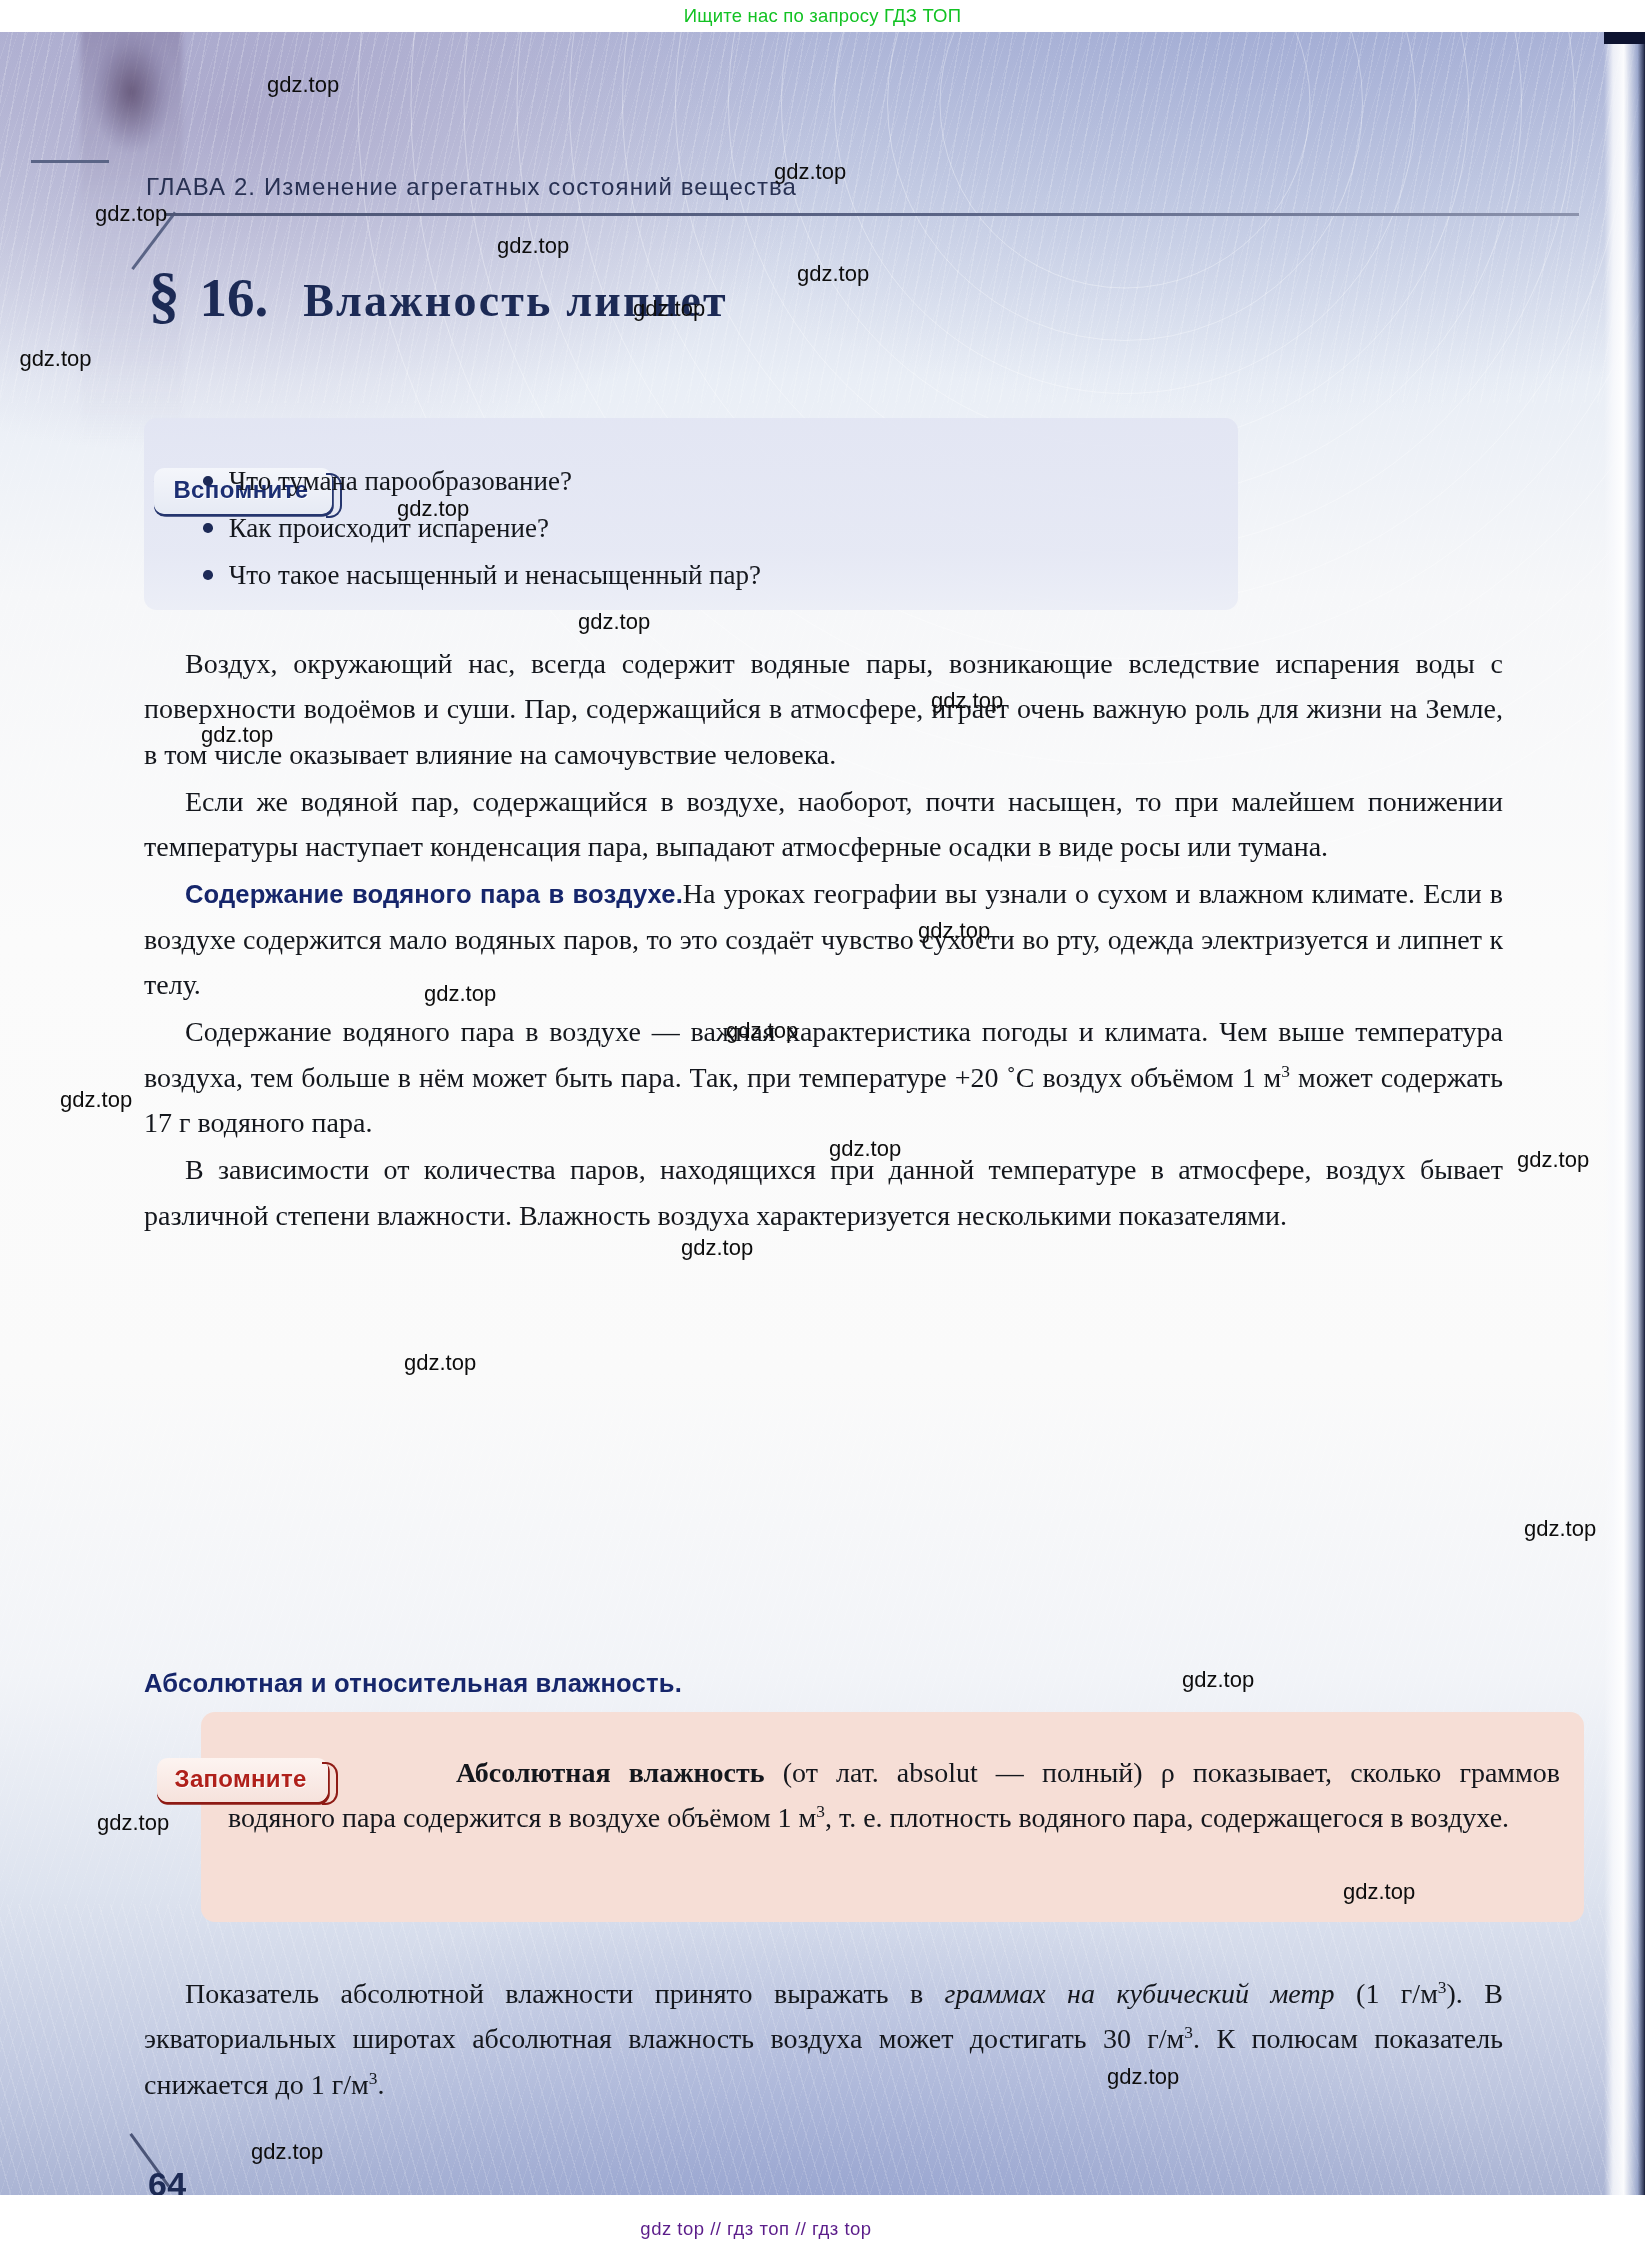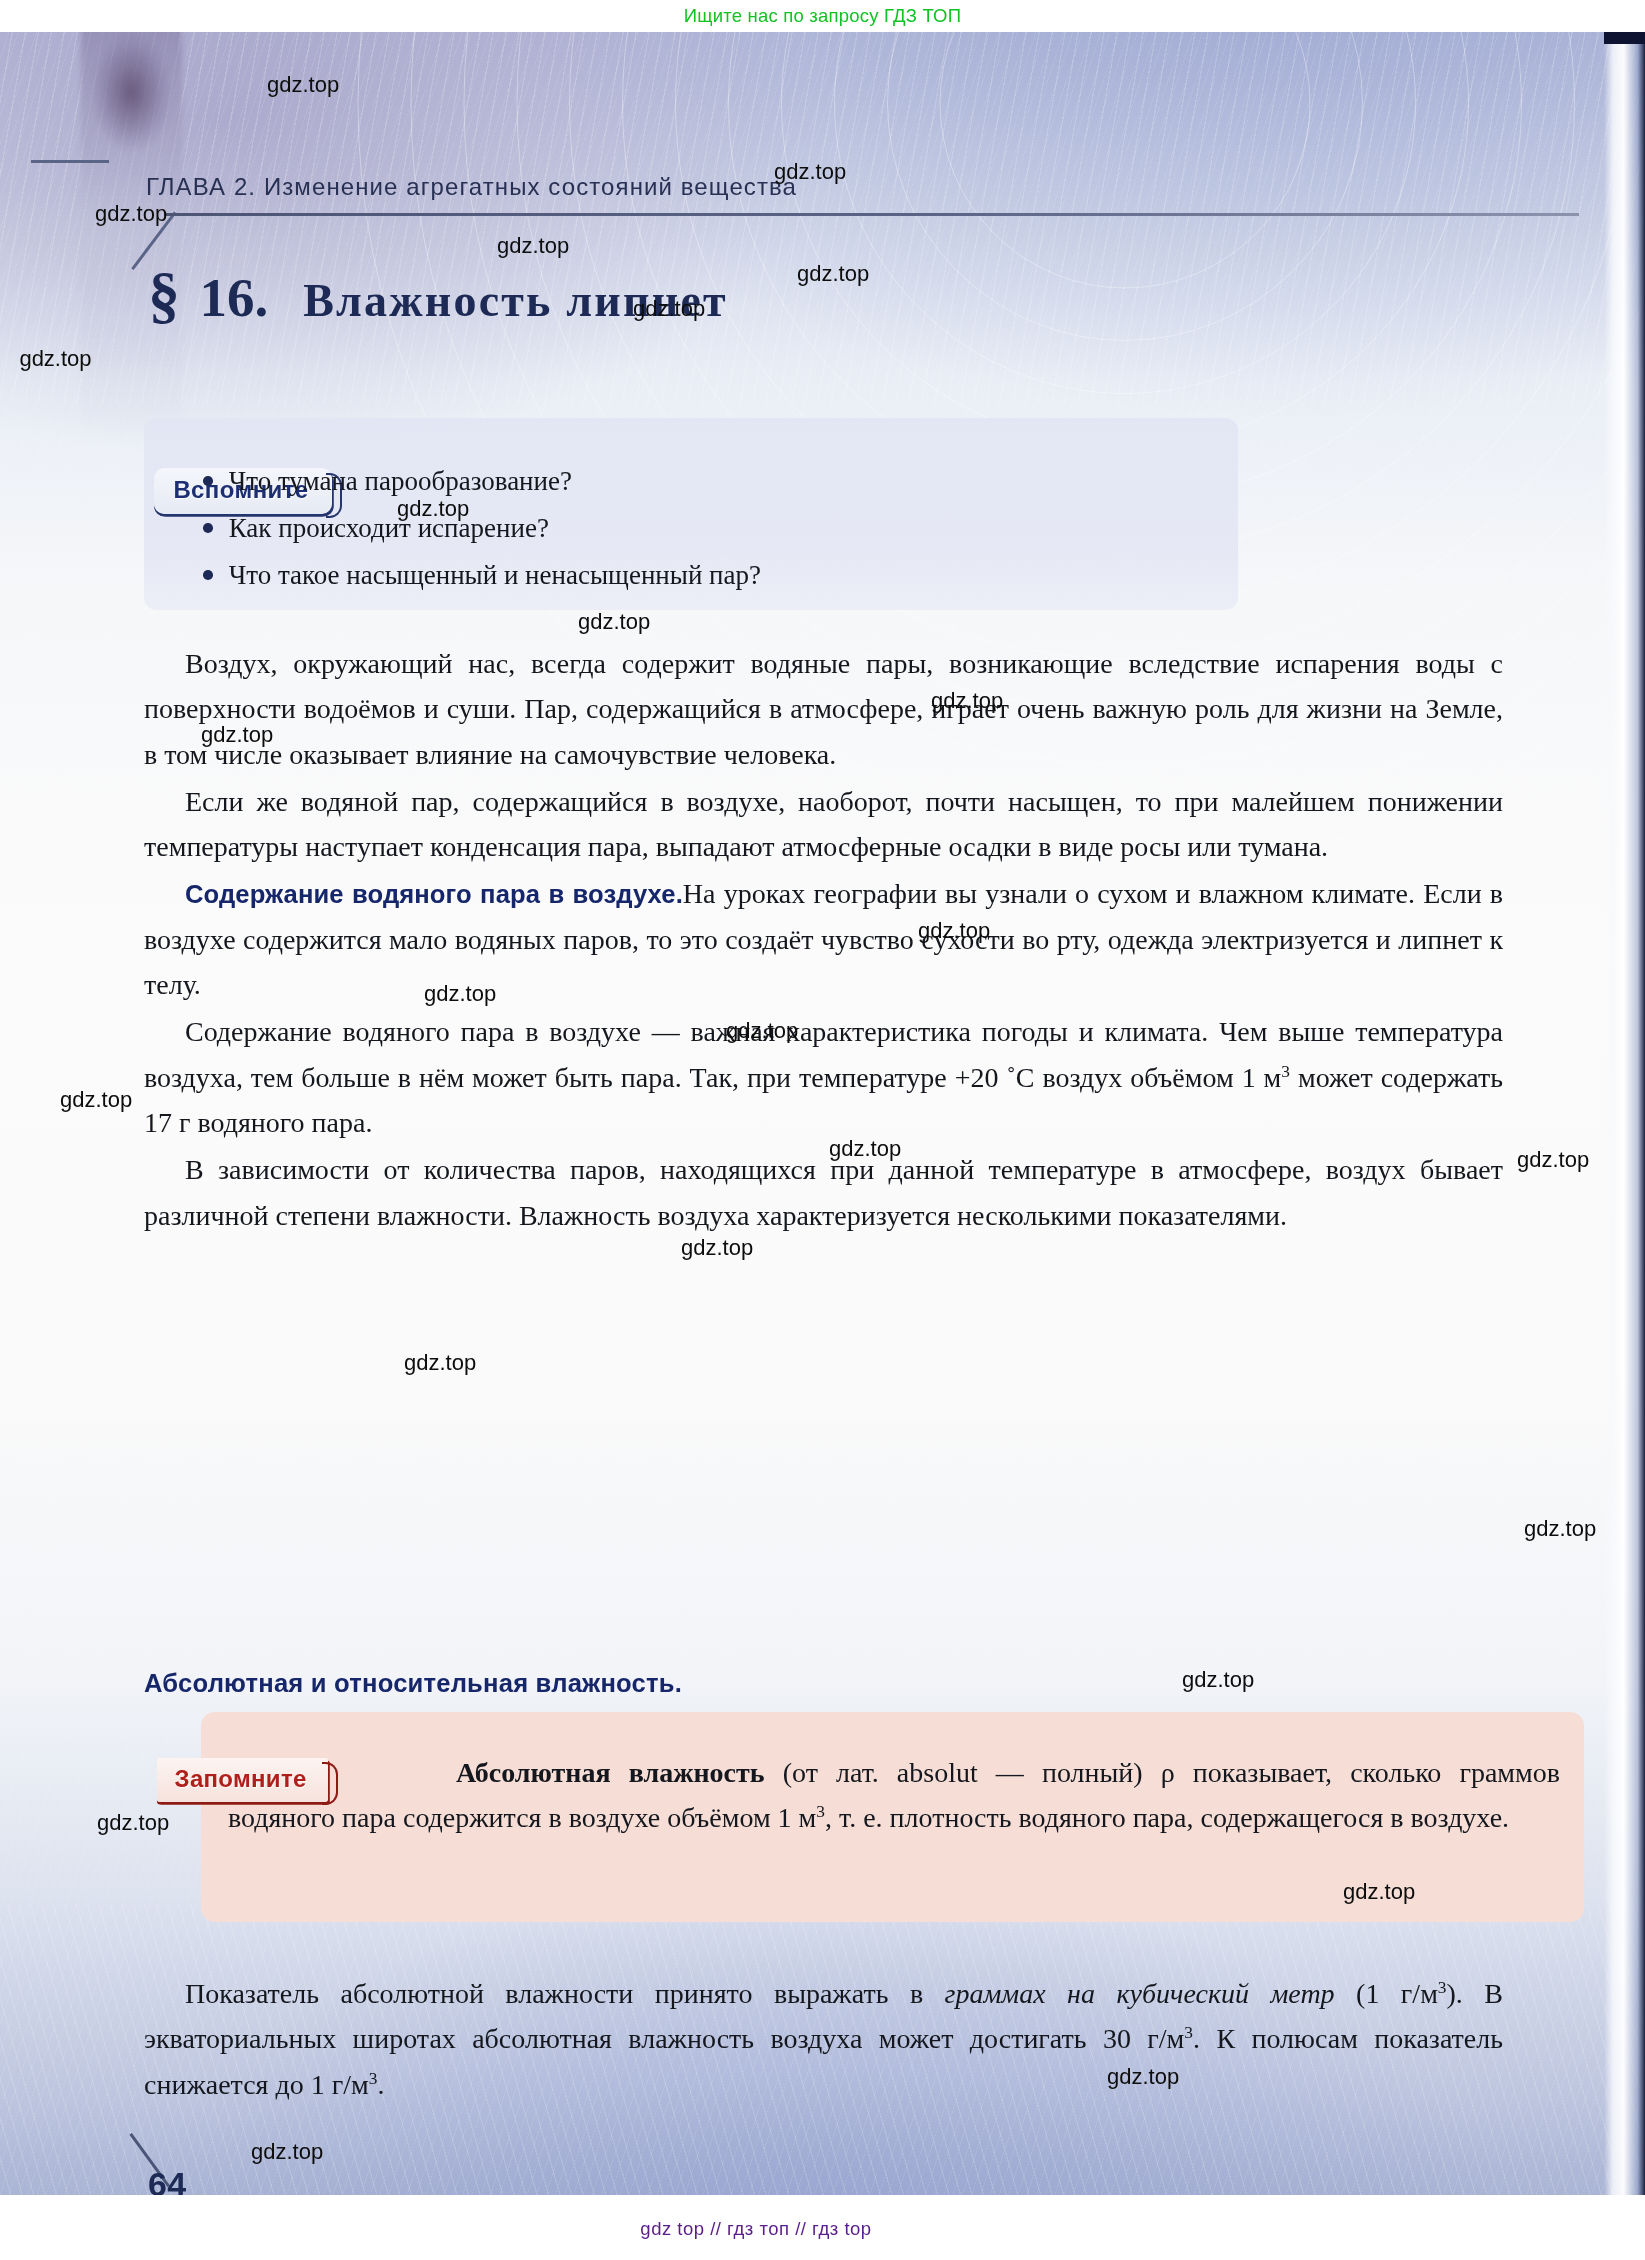--- a/index.html
+++ b/index.html
@@ -247,21 +247,21 @@
     left: 201px; top: 1680px;
     width: 1383px; height: 210px;
     background: #f6ded6;
     border-radius: 14px;
   }
   .remember-chip {
     position: absolute;
     left: 157px; top: 1726px;
     padding: 7px 21px 8.8px 17.6px;
     background: linear-gradient(180deg,#fdf4f1 0%,#f6e2dc 100%);
-    border-radius: 3px;
+    border-radius: 11px;
     box-shadow: 0 2.6px 0 0 #8e1a14, 1.8px 2.6px 0 0 #8e1a14;
     z-index: 3;
   }
   .remember-chip span {
     font-family: "Liberation Sans", sans-serif;
     font-size: 24px; font-weight: 700;
     color: #b0201a;
     letter-spacing: 0.3px;
     text-shadow: 0.9px 0.9px 0 rgba(255,255,255,.85);
   }

